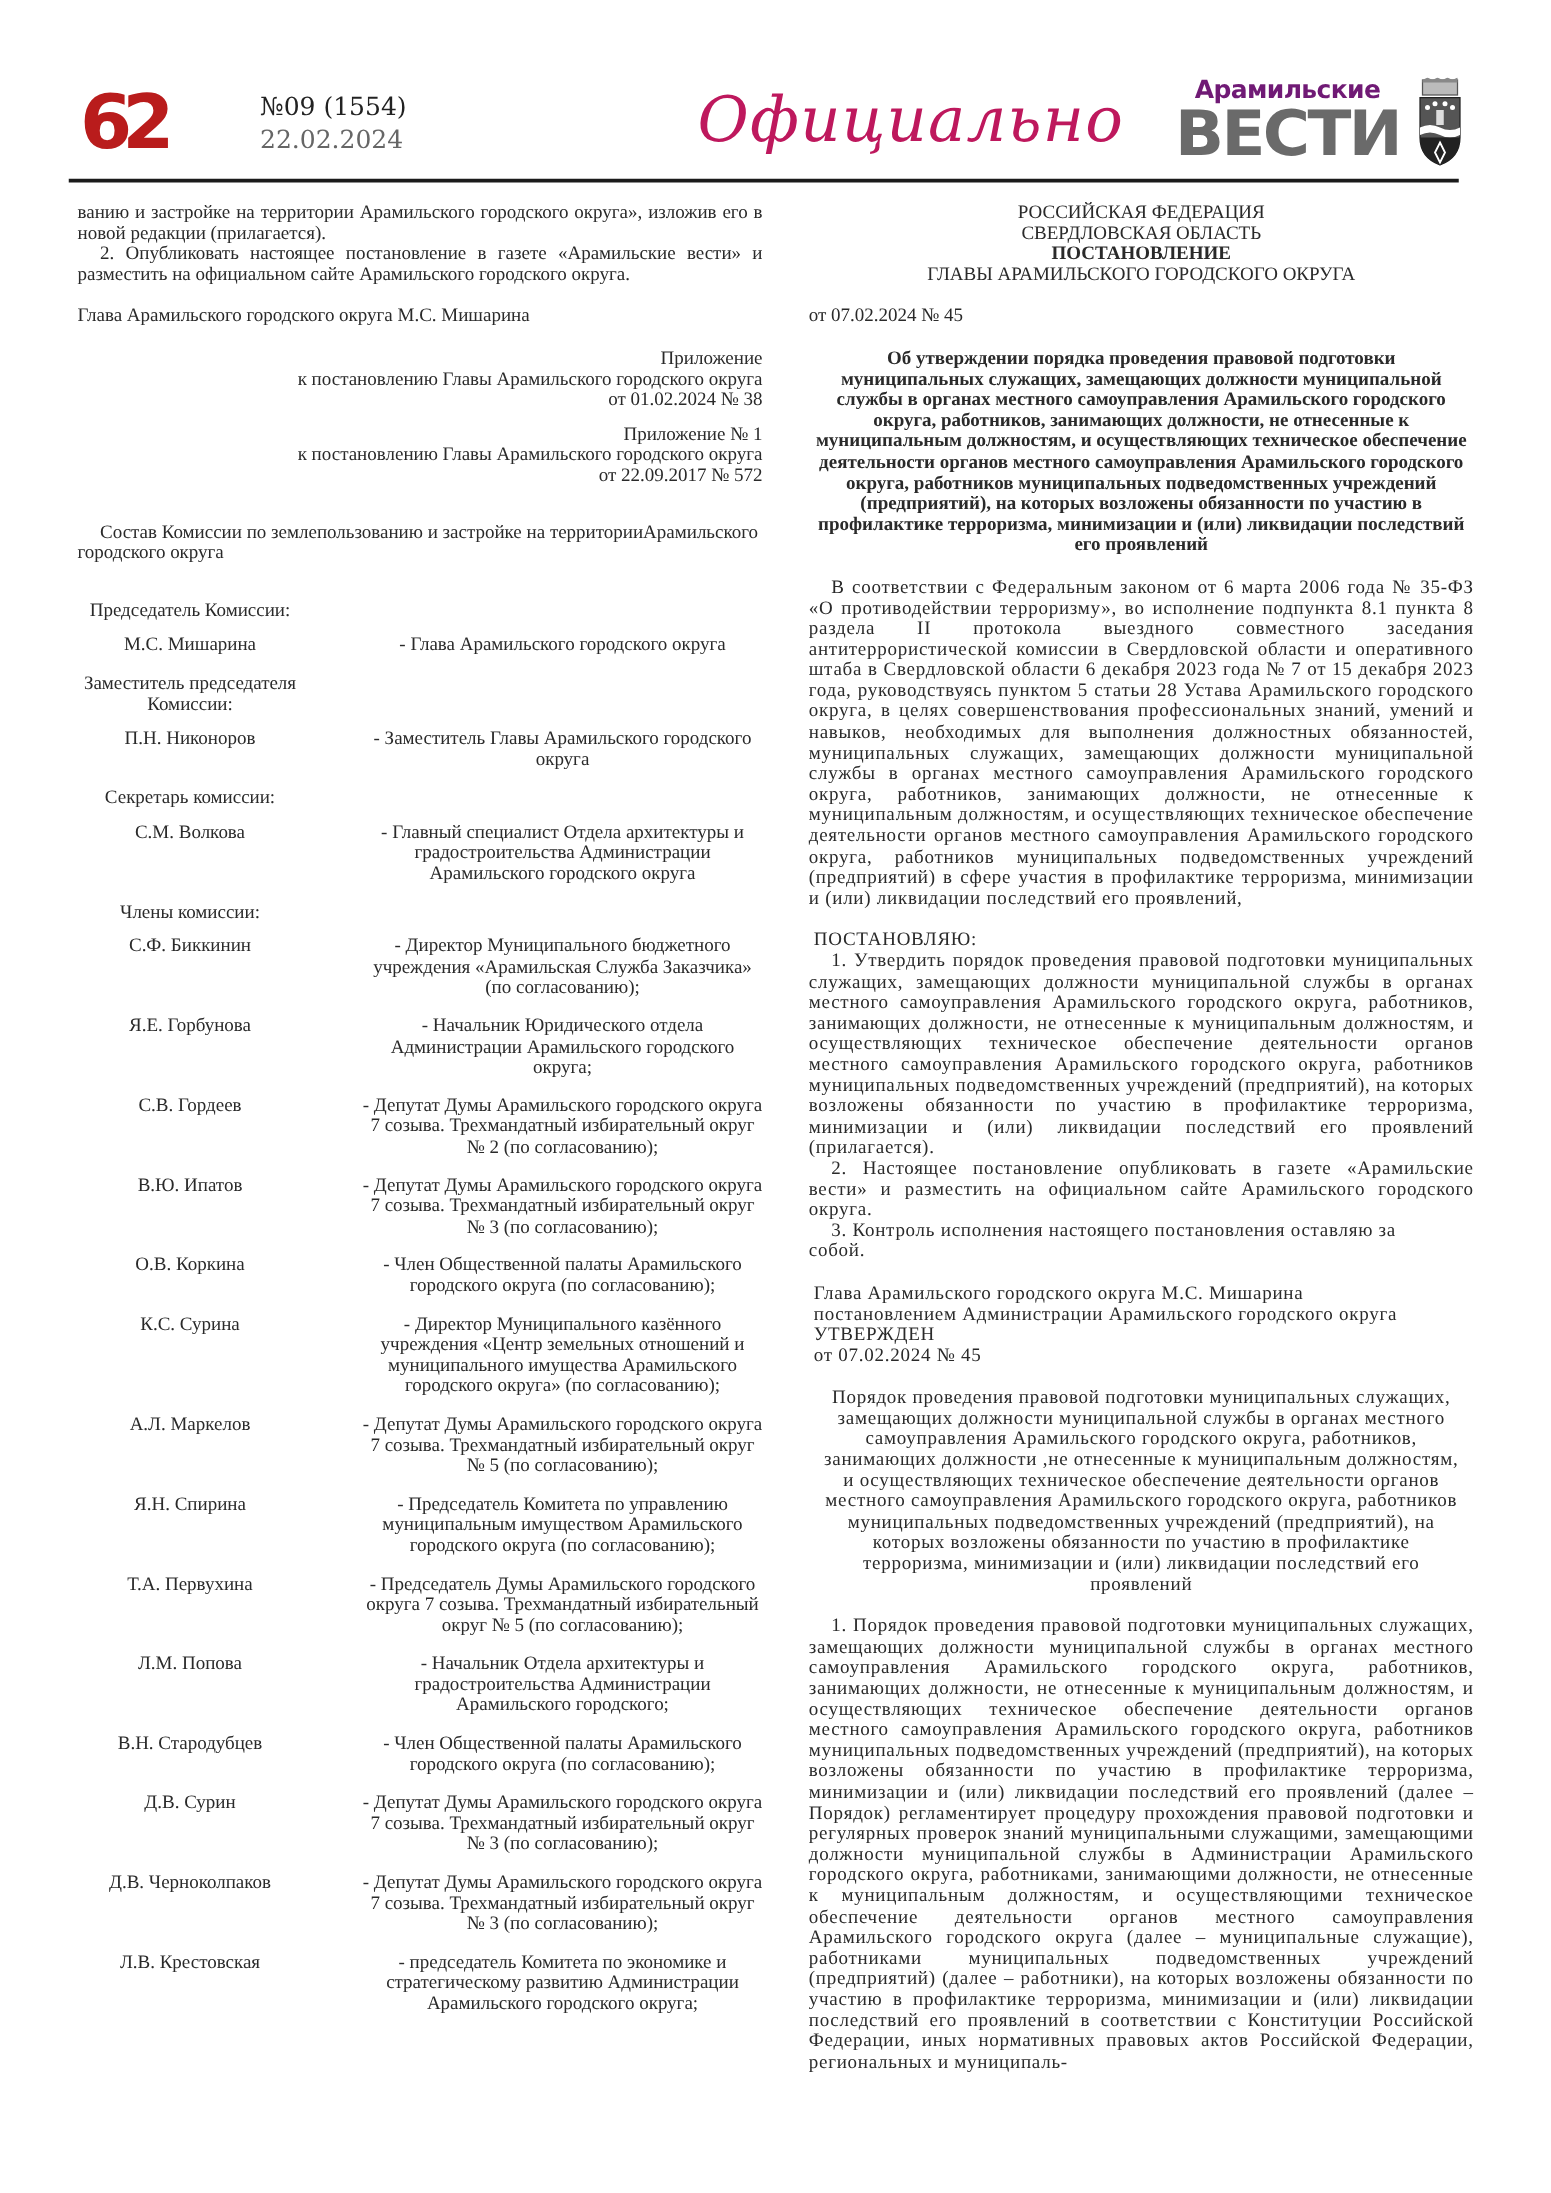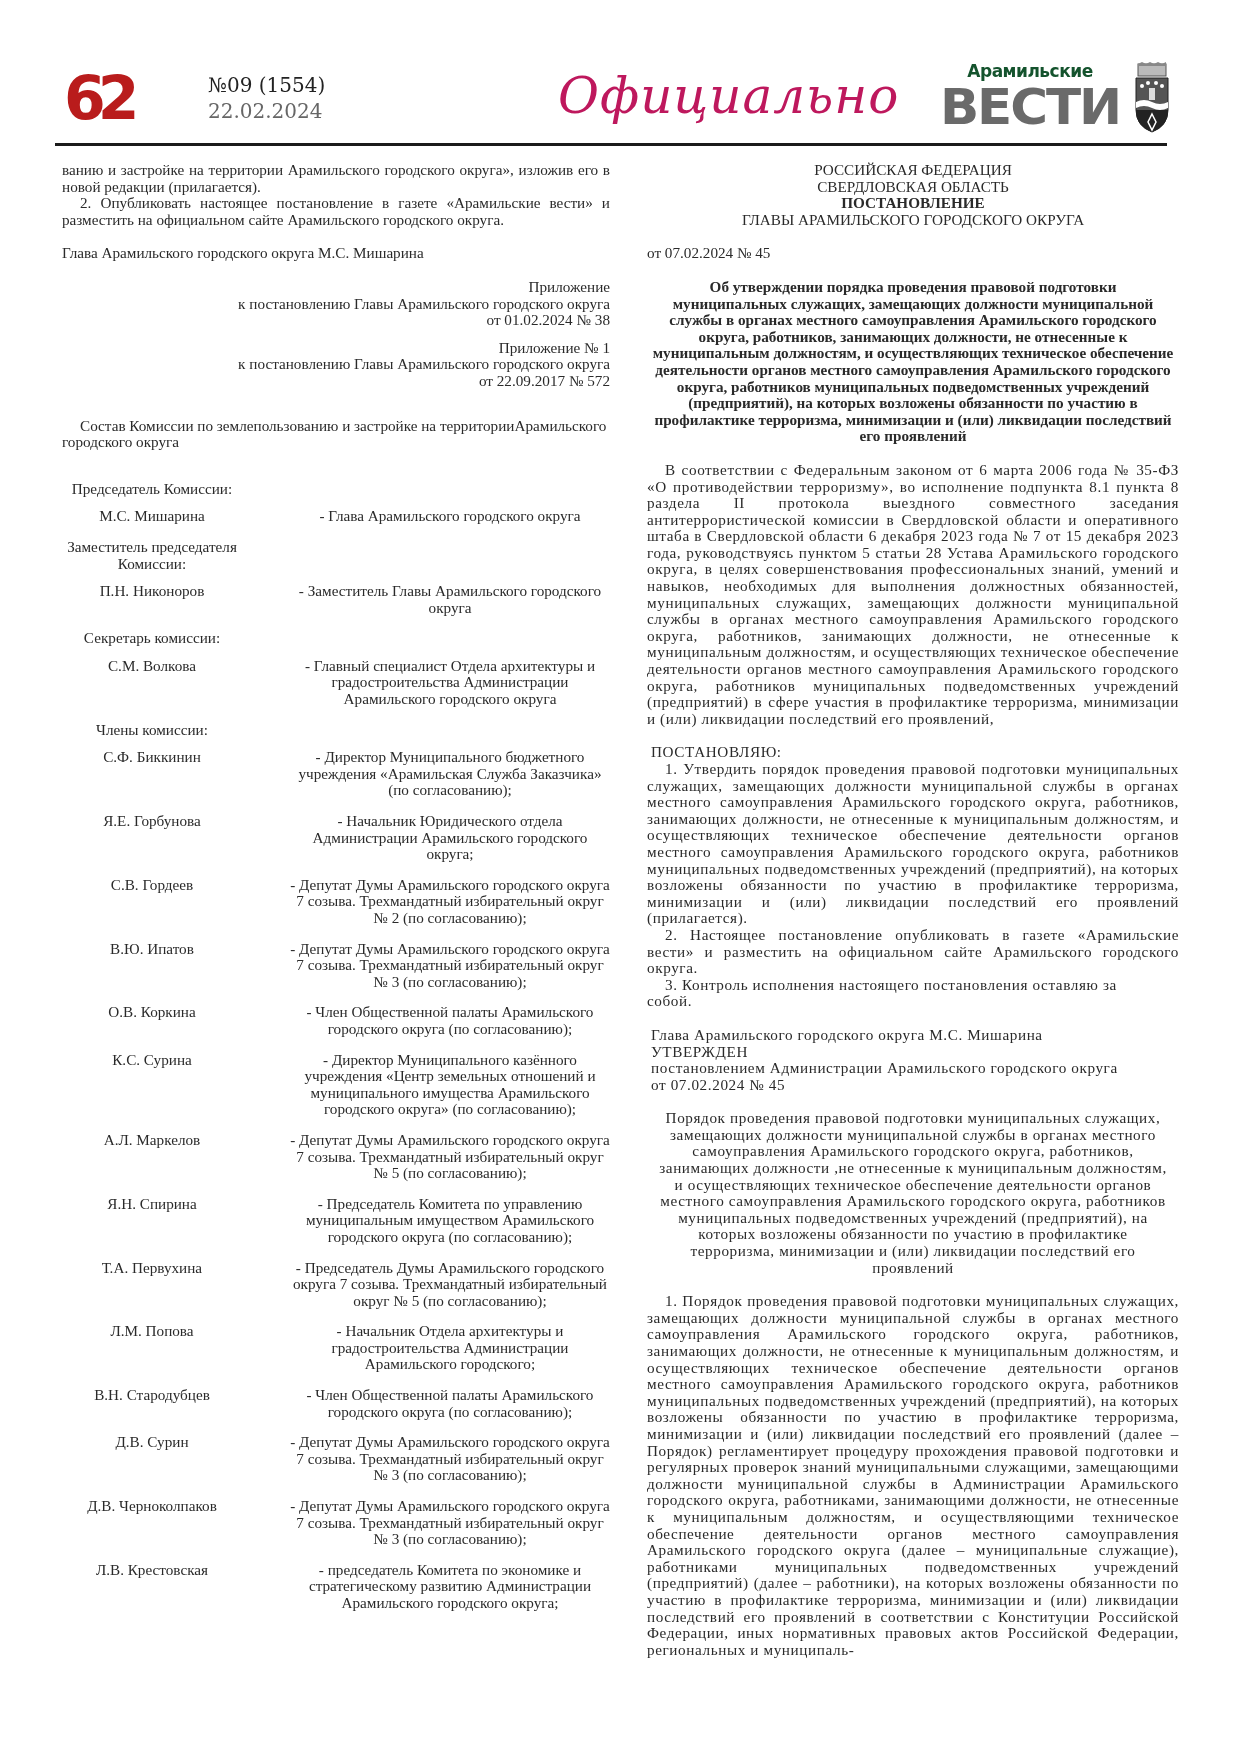--- a/index.html
+++ b/index.html
@@ -6,21 +6,21 @@
   body { width:1241px; height:1754px; position:relative; overflow:hidden;
          font-family:"Liberation Serif","DejaVu Serif",serif; color:#2a2a2a; }
   .header { position:absolute; left:0; top:0; width:1241px; height:150px; }
   .page-num { position:absolute; left:64px; top:58px; font-family:"DejaVu Sans","Liberation Sans",sans-serif;
               font-weight:bold; font-size:60px; line-height:80px; letter-spacing:-8px; color:#b91c1c; }
   .issue { position:absolute; left:208px; top:72px; font-family:"DejaVu Serif",serif; font-size:20px; line-height:26px; color:#222; }
   .issue .date { color:#666; }
   .section-title { position:absolute; left:558px; top:66px; font-family:"DejaVu Serif",serif; font-style:italic;
                    font-size:50px; line-height:60px; color:#be185d; letter-spacing:1px; }
   .logo { position:absolute; left:940px; top:60px; width:180px; height:76px; text-align:center; }
-  .logo .top { font-family:"DejaVu Sans",sans-serif; font-weight:bold; font-size:17px; line-height:22px; color:#14532d; letter-spacing:-0.5px; }
+  .logo .top { font-family:"DejaVu Sans",sans-serif; font-weight:bold; font-size:20px; line-height:22px; color:#701a75; letter-spacing:-0.5px; }
   .logo .big { font-family:"DejaVu Sans",sans-serif; font-weight:bold; font-size:50px; line-height:50px; color:#6a6a6a; letter-spacing:-2px; transform:scaleX(1.03); }
   .crest { position:absolute; left:1132px; top:62px; width:40px; height:72px; }
   .rule { position:absolute; left:55px; top:143px; width:1112px; height:3px; background:#1b1b1b; }
 
   .col-left { position:absolute; left:62px; top:162px; width:548px; font-size:15.2px; line-height:16.6px; }
   .col-right { position:absolute; left:647px; top:162px; width:532px; font-size:15.2px; line-height:16.6px; }
   p { margin:0; }
   .just { text-align:justify; }
   .ind { text-indent:18px; }
   .right { text-align:right; }
@@ -183,19 +183,19 @@
   <p class="center bold" style="margin-top:17px;padding:0 4px">Об утверждении порядка проведения правовой подготовки муниципальных служащих, замещающих должности муниципальной службы в органах местного самоуправления Арамильского городского округа, работников, занимающих должности, не отнесенные к муниципальным должностям, и осуществляющих техническое обеспечение деятельности органов местного самоуправления Арамильского городского округа, работников муниципальных подведомственных учреждений (предприятий), на которых возложены обязанности по участию в профилактике терроризма, минимизации и (или) ликвидации последствий его проявлений</p>
   <p class="just ind spaced" style="margin-top:17px">В соответствии с Федеральным законом от 6 марта 2006 года № 35-ФЗ «О противодействии терроризму», во исполнение подпункта 8.1 пункта 8 раздела II протокола выездного совместного заседания антитеррористической комиссии в Свердловской области и оперативного штаба в Свердловской области 6 декабря 2023 года № 7 от 15 декабря 2023 года, руководствуясь пунктом 5 статьи 28 Устава Арамильского городского округа, в целях совершенствования профессиональных знаний, умений и навыков, необходимых для выполнения должностных обязанностей, муниципальных служащих, замещающих должности муниципальной службы в органах местного самоуправления Арамильского городского округа, работников, занимающих должности, не отнесенные к муниципальным должностям, и осуществляющих техническое обеспечение деятельности органов местного самоуправления Арамильского городского округа, работников муниципальных подведомственных учреждений (предприятий) в сфере участия в профилактике терроризма, минимизации и (или) ликвидации последствий его проявлений,</p>
   <p class="spaced" style="margin-top:17px;padding-left:4px">ПОСТАНОВЛЯЮ:</p>
   <div style="">
     <p class="just ind spaced">1. Утвердить порядок проведения правовой подготовки муниципальных служащих, замещающих должности муниципальной службы в органах местного самоуправления Арамильского городского округа, работников, занимающих должности, не отнесенные к муниципальным должностям, и осуществляющих техническое обеспечение деятельности органов местного самоуправления Арамильского городского округа, работников муниципальных подведомственных учреждений (предприятий), на которых возложены обязанности по участию в профилактике терроризма, минимизации и (или) ликвидации последствий его проявлений (прилагается).</p>
     <p class="just ind spaced">2. Настоящее постановление опубликовать в газете «Арамильские вести» и разместить на официальном сайте Арамильского городского округа.</p>
     <p class="ind spaced" style="padding-right:60px">3. Контроль исполнения настоящего постановления оставляю за собой.</p>
   </div>
   <p class="spaced" style="margin-top:17px;padding-left:4px">Глава Арамильского городского округа М.С. Мишарина</p>
   <div class="spaced" style="padding-left:4px">
+    <p>постановлением Администрации Арамильского городского округа</p>
     <p>УТВЕРЖДЕН</p>
-    <p>постановлением Администрации Арамильского городского округа</p>
     <p>от 07.02.2024 № 45</p>
   </div>
   <p class="center spaced" style="margin-top:17px;padding:0 10px">Порядок проведения правовой подготовки муниципальных служащих, замещающих должности муниципальной службы в органах местного самоуправления Арамильского городского округа, работников, занимающих должности ,не отнесенные к муниципальным должностям, и осуществляющих техническое обеспечение деятельности органов местного самоуправления Арамильского городского округа, работников муниципальных подведомственных учреждений (предприятий), на которых возложены обязанности по участию в профилактике терроризма, минимизации и (или) ликвидации последствий его проявлений</p>
   <p class="just ind spaced" style="margin-top:17px">1. Порядок проведения правовой подготовки муниципальных служащих, замещающих должности муниципальной службы в органах местного самоуправления Арамильского городского округа, работников, занимающих должности, не отнесенные к муниципальным должностям, и осуществляющих техническое обеспечение деятельности органов местного самоуправления Арамильского городского округа, работников муниципальных подведомственных учреждений (предприятий), на которых возложены обязанности по участию в профилактике терроризма, минимизации и (или) ликвидации последствий его проявлений (далее – Порядок) регламентирует процедуру прохождения правовой подготовки и регулярных проверок знаний муниципальными служащими, замещающими должности муниципальной службы в Администрации Арамильского городского округа, работниками, занимающими должности, не отнесенные к муниципальным должностям, и осуществляющими техническое обеспечение деятельности органов местного самоуправления Арамильского городского округа (далее – муниципальные служащие), работниками муниципальных подведомственных учреждений (предприятий) (далее – работники), на которых возложены обязанности по участию в профилактике терроризма, минимизации и (или) ликвидации последствий его проявлений в соответствии с Конституции Российской Федерации, иных нормативных правовых актов Российской Федерации, региональных и муниципаль-</p>
 </div>
 
 </body></html>

